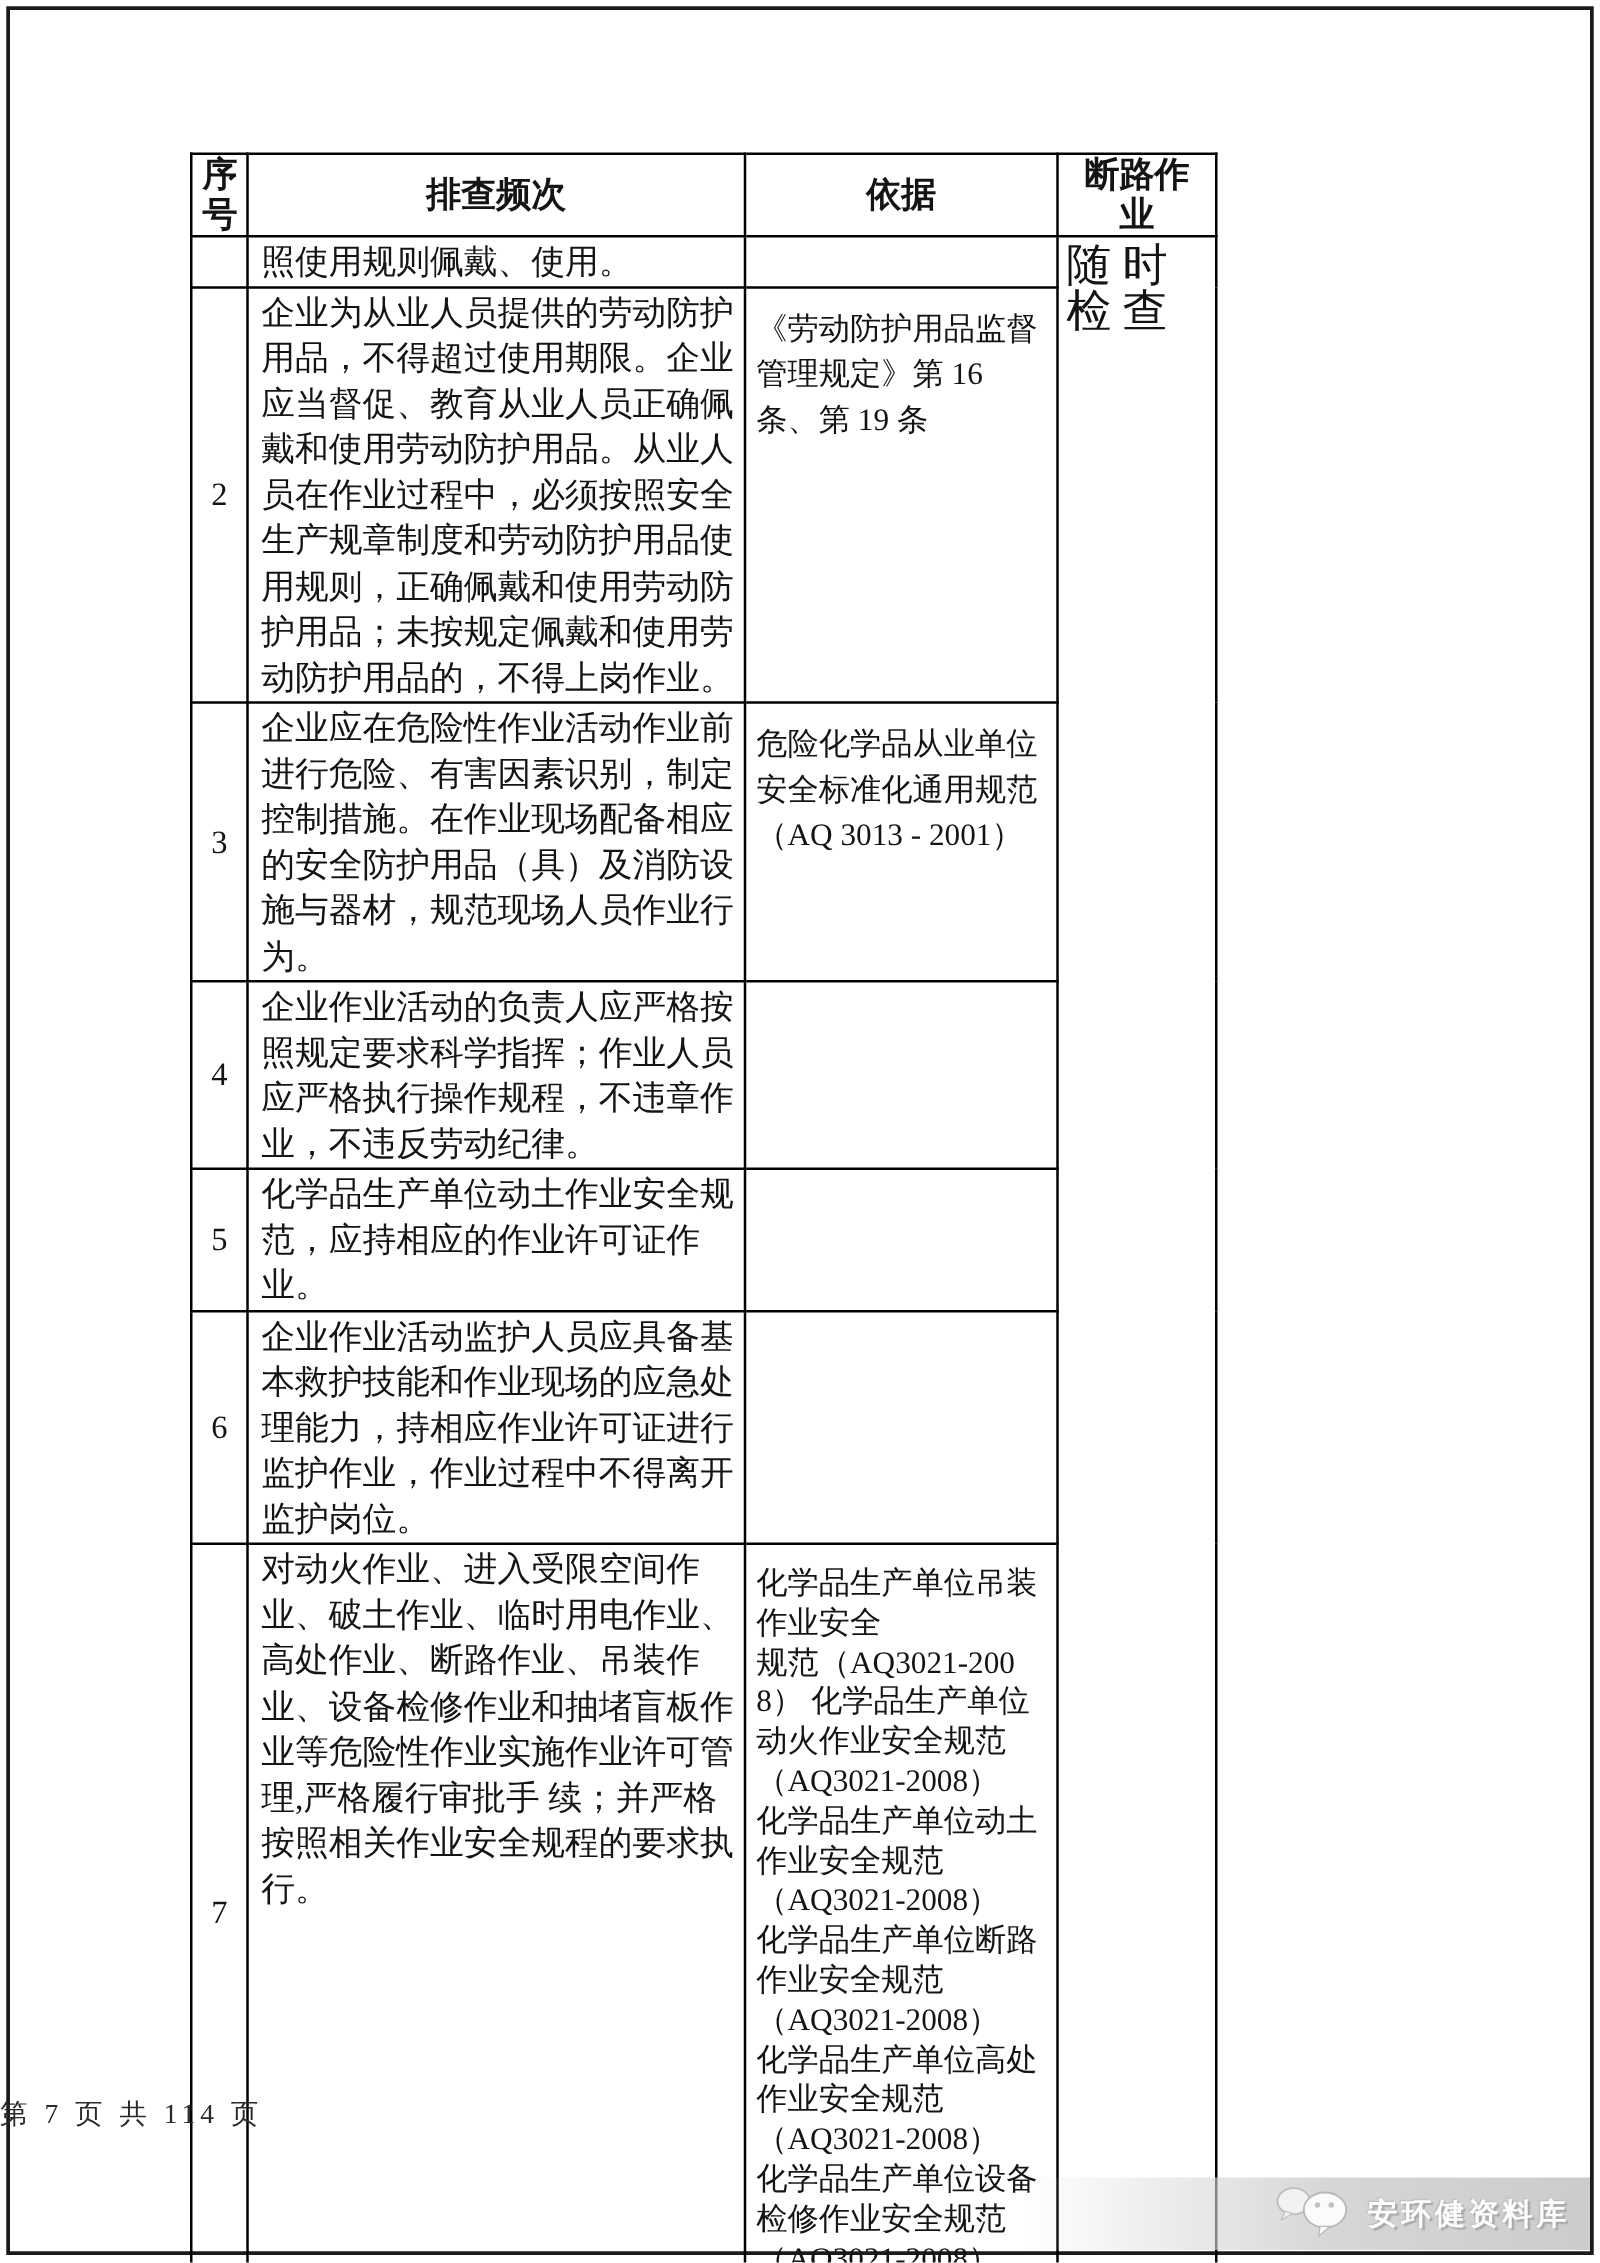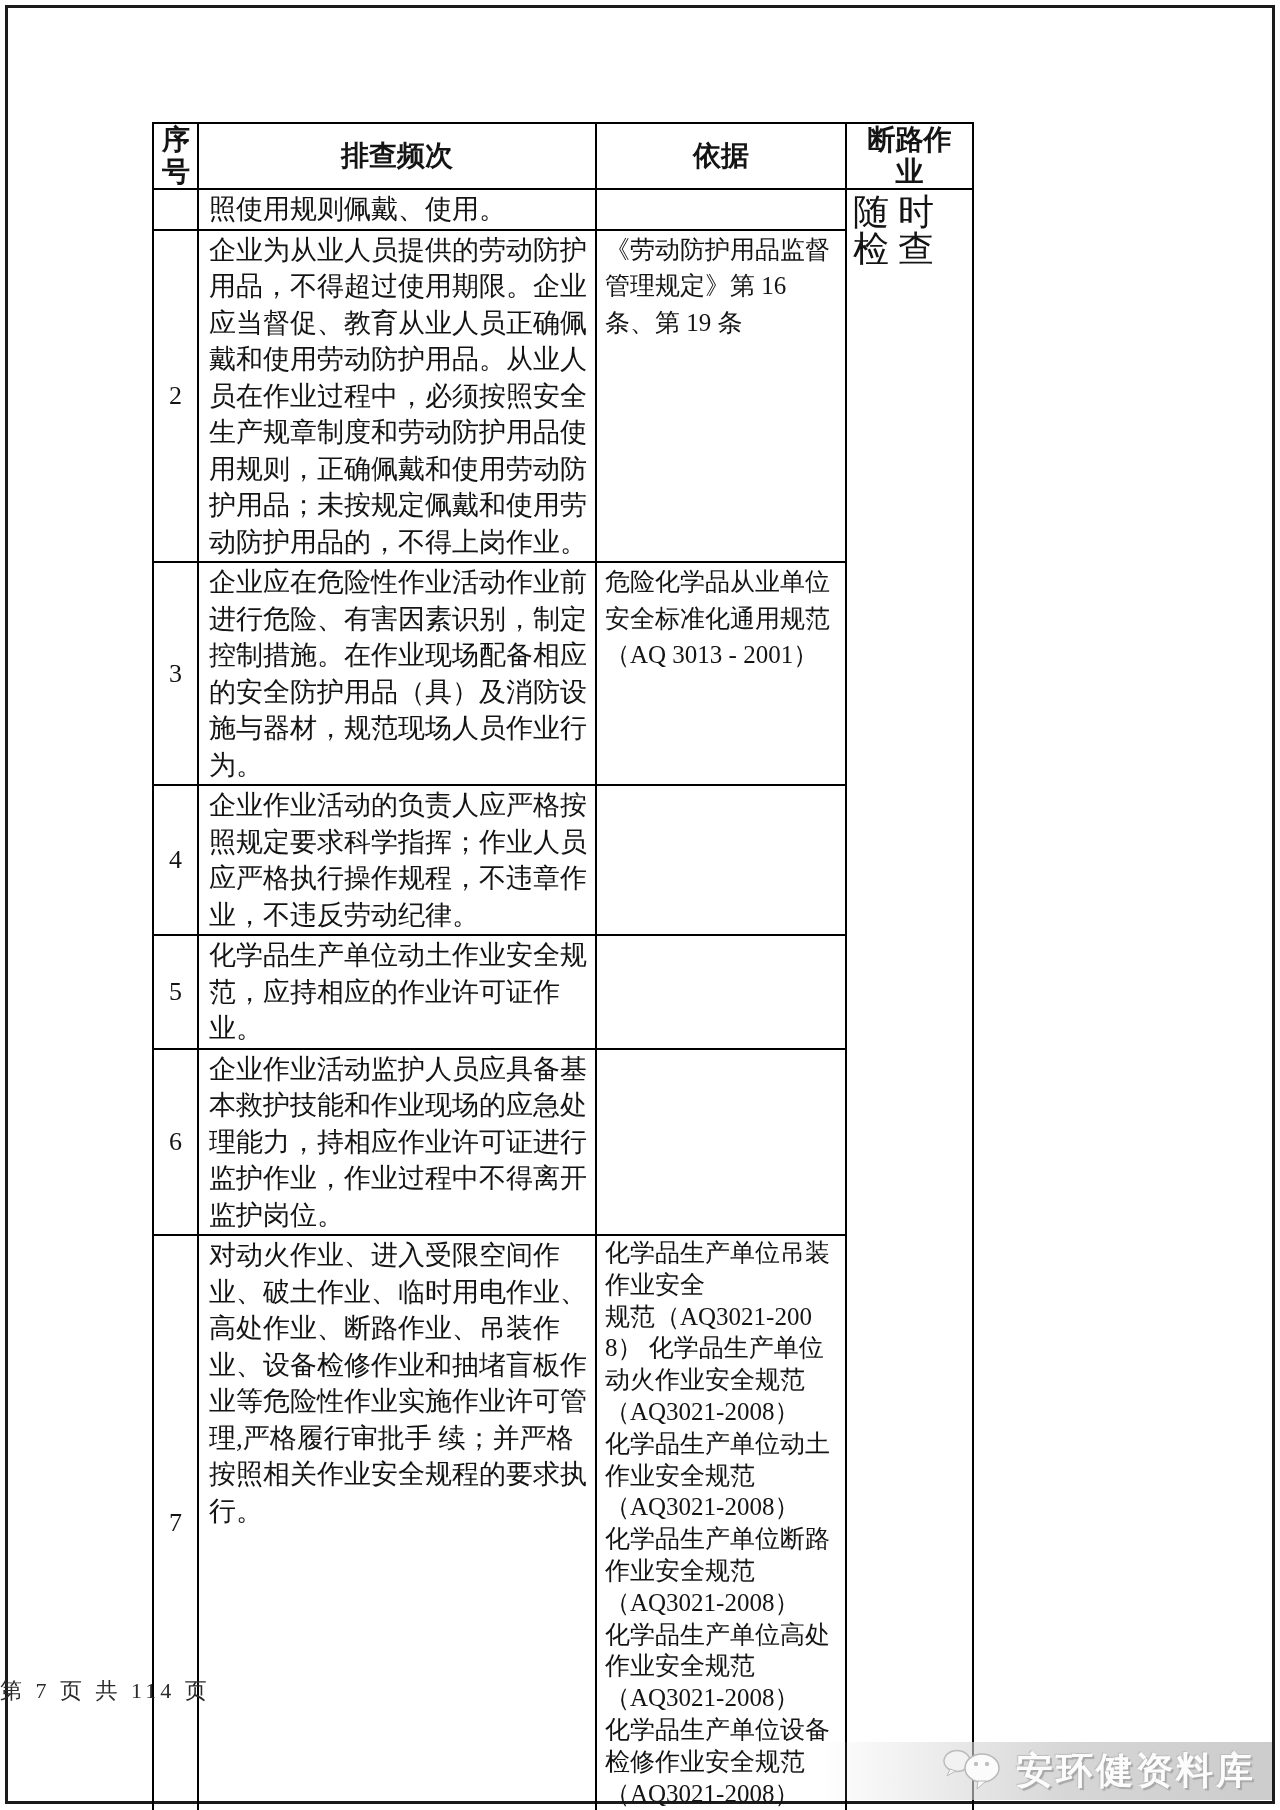--- a/index.html
+++ b/index.html
@@ -25,21 +25,21 @@
     font-weight:bold;font-size:28px;line-height:32px;
     text-align:center;vertical-align:middle;height:64px;padding:0 8px;
   }
   td.num{
     text-align:center;vertical-align:middle;font-size:26px;padding:0;
   }
   td.content{
     font-size:27px;line-height:36.5px;padding:1px 6px 1px 10px;
   }
   td.basis{
-    font-size:25px;line-height:36.5px;padding:1px 4px 1px 8px;
+    font-size:25px;line-height:36.5px;padding:15px 4px 1px 8px;
   }
   td.basis-tight{
     line-height:31.8px;white-space:pre-wrap;
   }
   td.freq{
     font-size:36px;line-height:37px;padding:4px 6px;letter-spacing:9px;
   }
   tr.r1{height:38px;}  tr.r2{height:290px;} tr.r3{height:180px;}
   tr.r4{height:148px;} tr.r5{height:74px;}  tr.r6{height:150px;}
   tr.r7{height:575px;}
@@ -49,21 +49,21 @@
   }
   .wm-band{
     position:absolute;right:8px;bottom:10px;width:452px;height:58px;
     display:flex;align-items:center;justify-content:flex-end;
     padding-right:16px;box-sizing:border-box;
     background:linear-gradient(90deg, rgba(214,214,214,0) 0%, #d6d6d6 55%, #cccccc 100%);
   }
   .wm-icon{flex:0 0 auto;margin-right:10px;}
   .wm-text{
     font-family:"Liberation Sans","DejaVu Sans",sans-serif;
-    font-size:37px;font-weight:bold;color:#fcfcfc;letter-spacing:3px;
+    font-size:24px;font-weight:bold;color:#fcfcfc;letter-spacing:3px;
     text-shadow:2px 2px 1px #a8a8a8, -1px -1px 1px #bdbdbd;
     white-space:nowrap;
   }
 </style>
 </head>
 <body>
 
 <div class="page-border"></div>
 
 <table class="doc-table">

